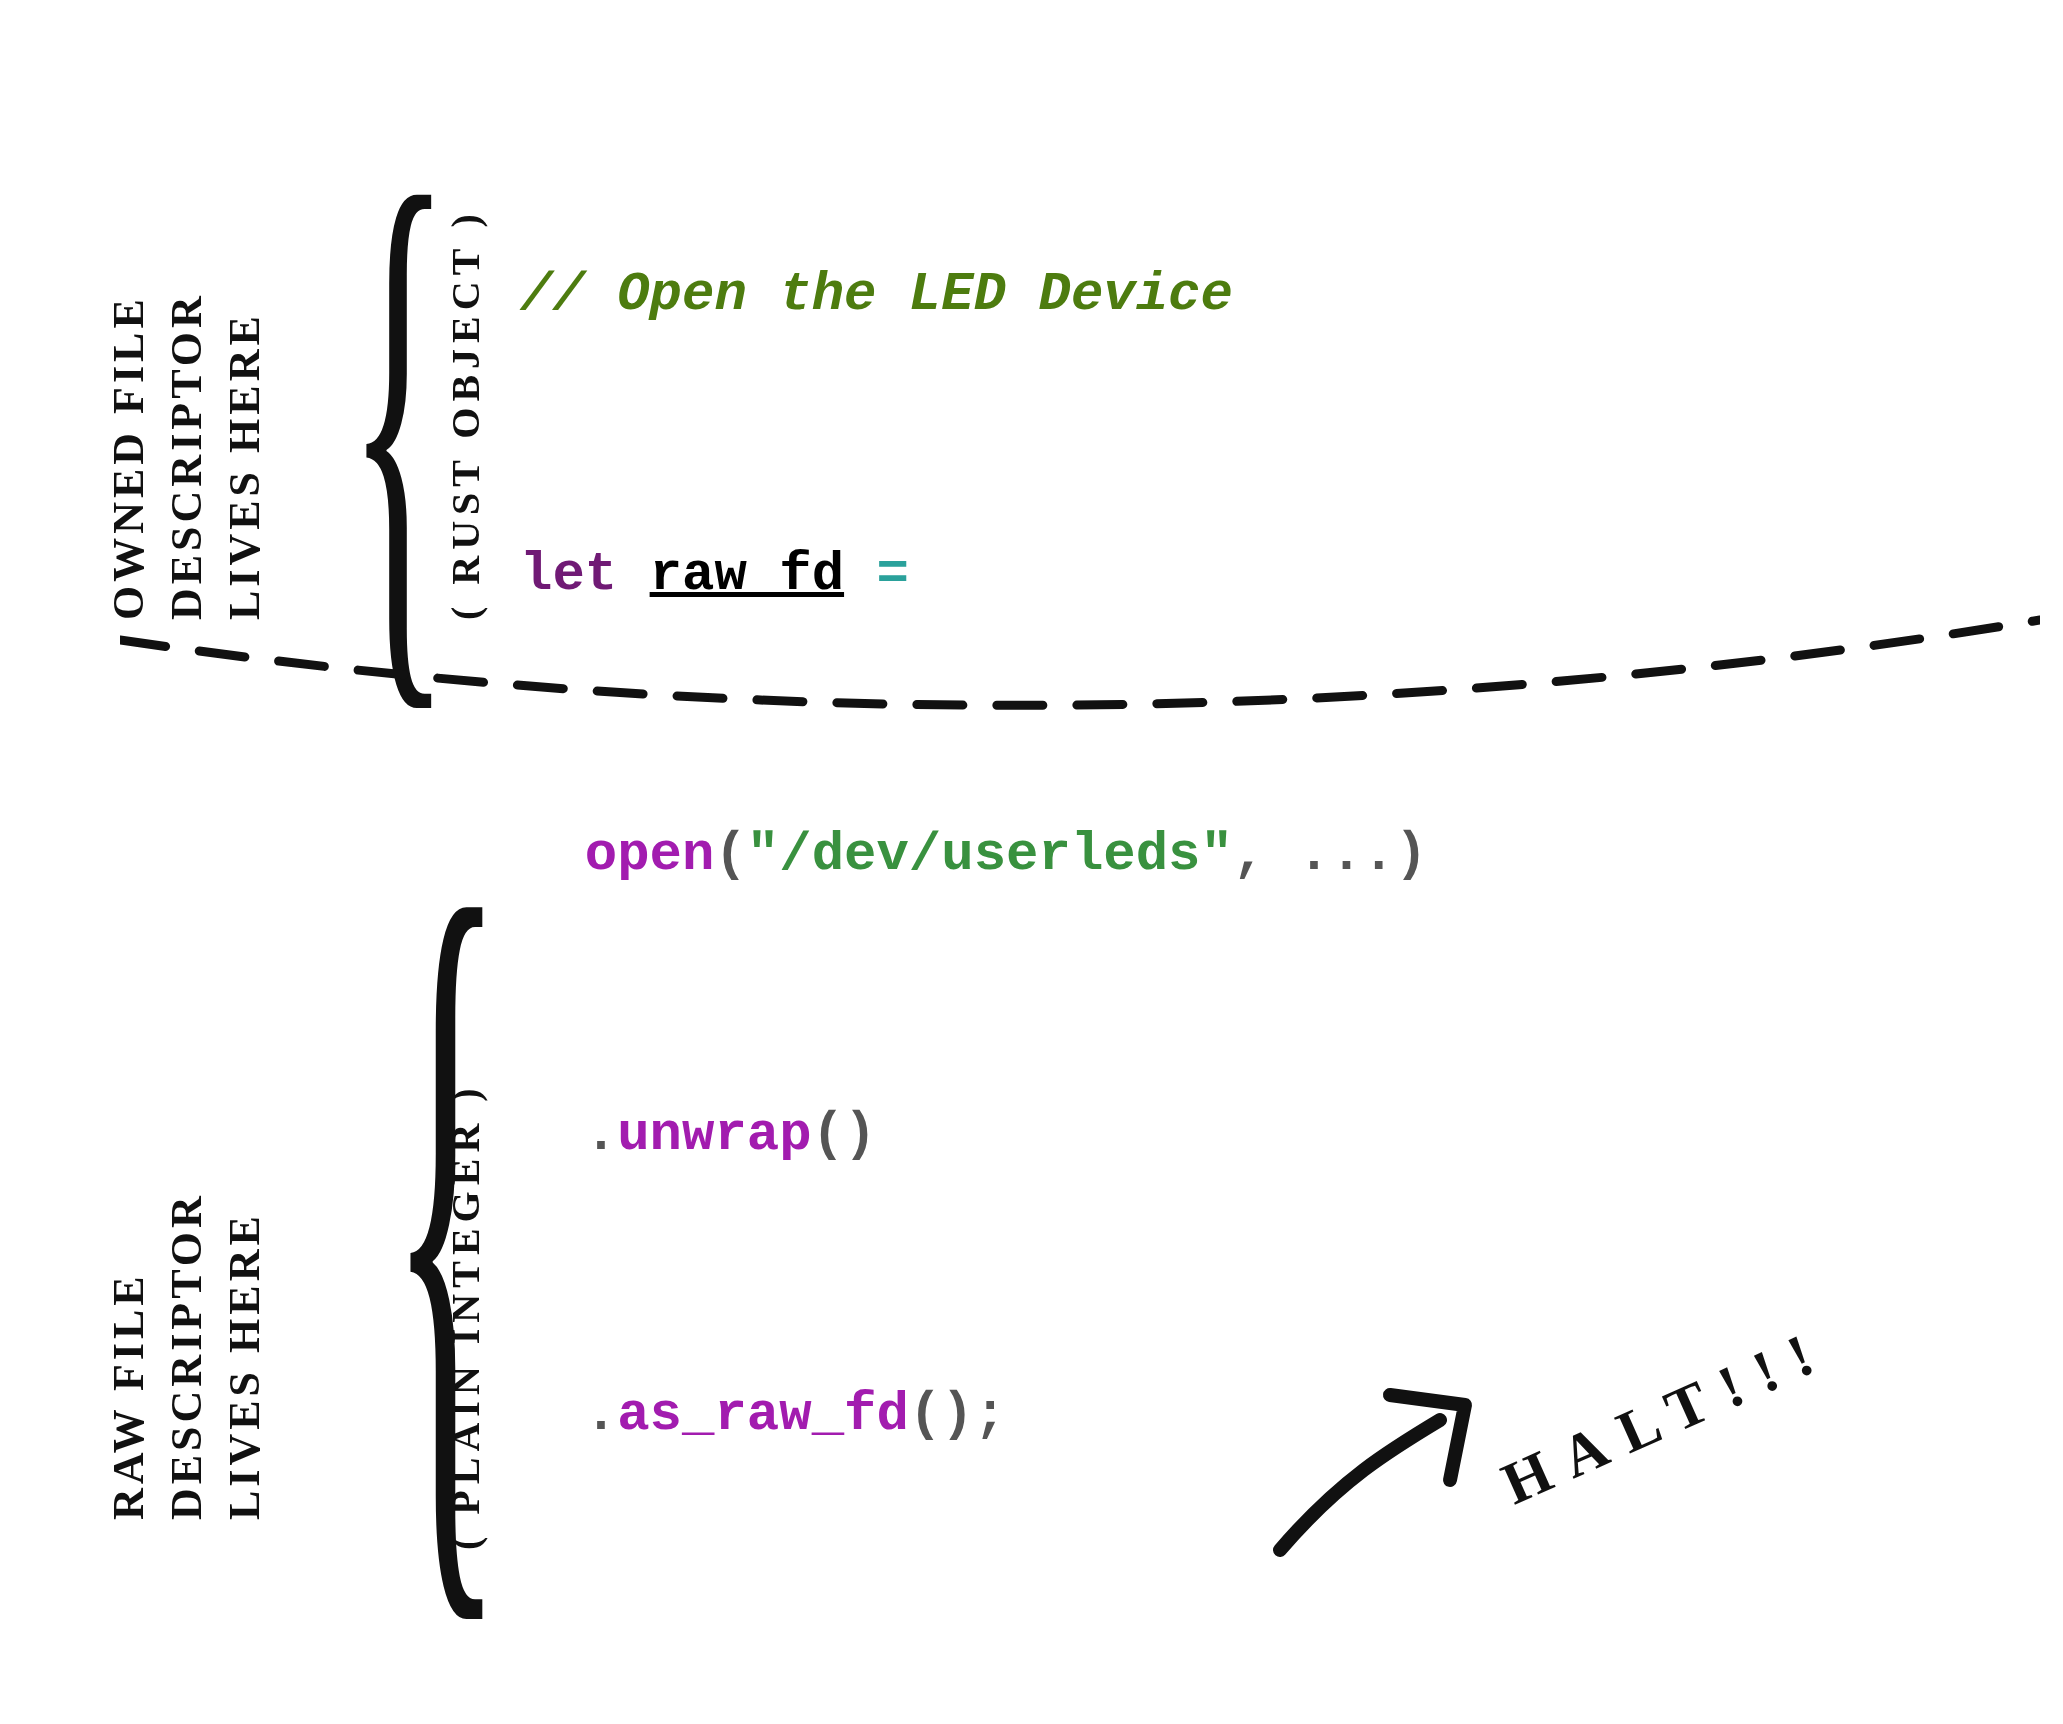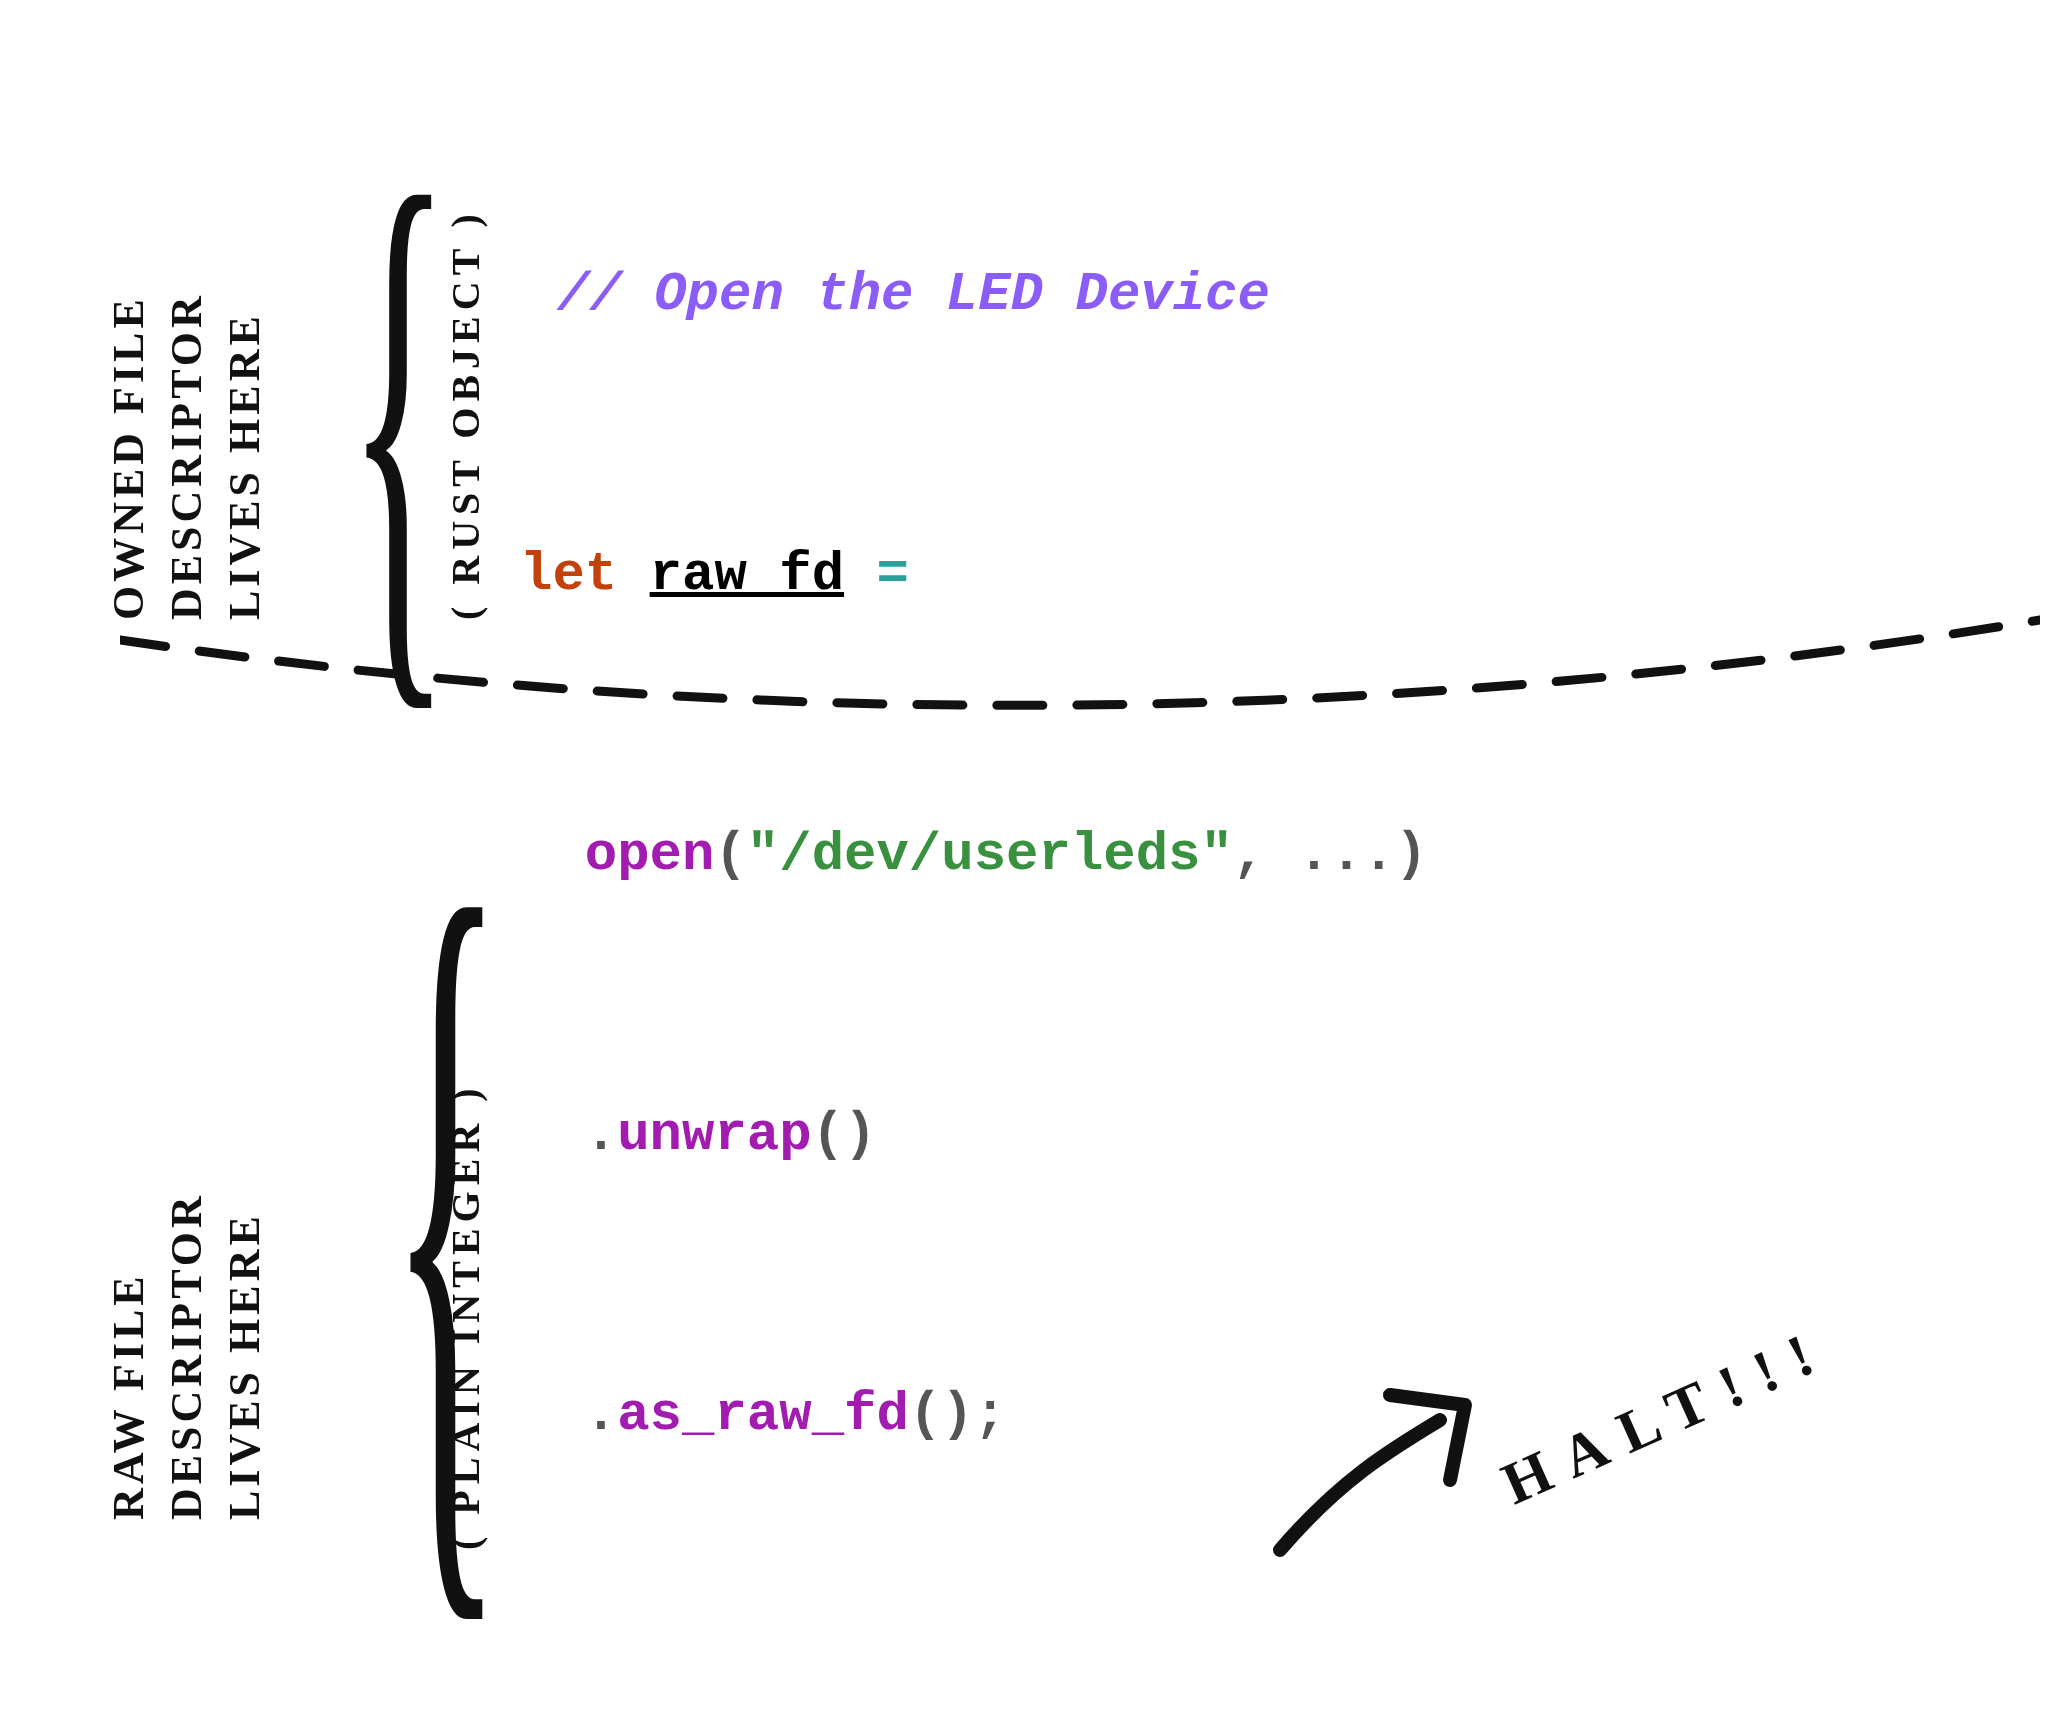--- a/index.html
+++ b/index.html
@@ -23,22 +23,22 @@
     left: 520px;
     top: 160px;
     font-size: 54px;
     line-height: 1.0;
     font-weight: 700;
     white-space: pre;
   }
   .line { margin: 0 0 64px 0; }
 
   
-  .c-comment { color: #8b5cf6; font-style: italic; margin-left: 37px; }
-  .c-kw      { color: #c2410c; }
+  .c-comment { color: #4d7c0f; font-style: italic; }
+  .c-kw      { color: #701a75; }
   .c-ident   { color: #000000; text-decoration: underline; }
   .c-op      { color: #2aa19b; }
   .c-fn      { color: #a21caf; }
   .c-str     { color: #39913f; }
   .c-punc    { color: #555; }
   .c-dots    { color: #555; }
 
   
   .vlabel {
     position: absolute;

